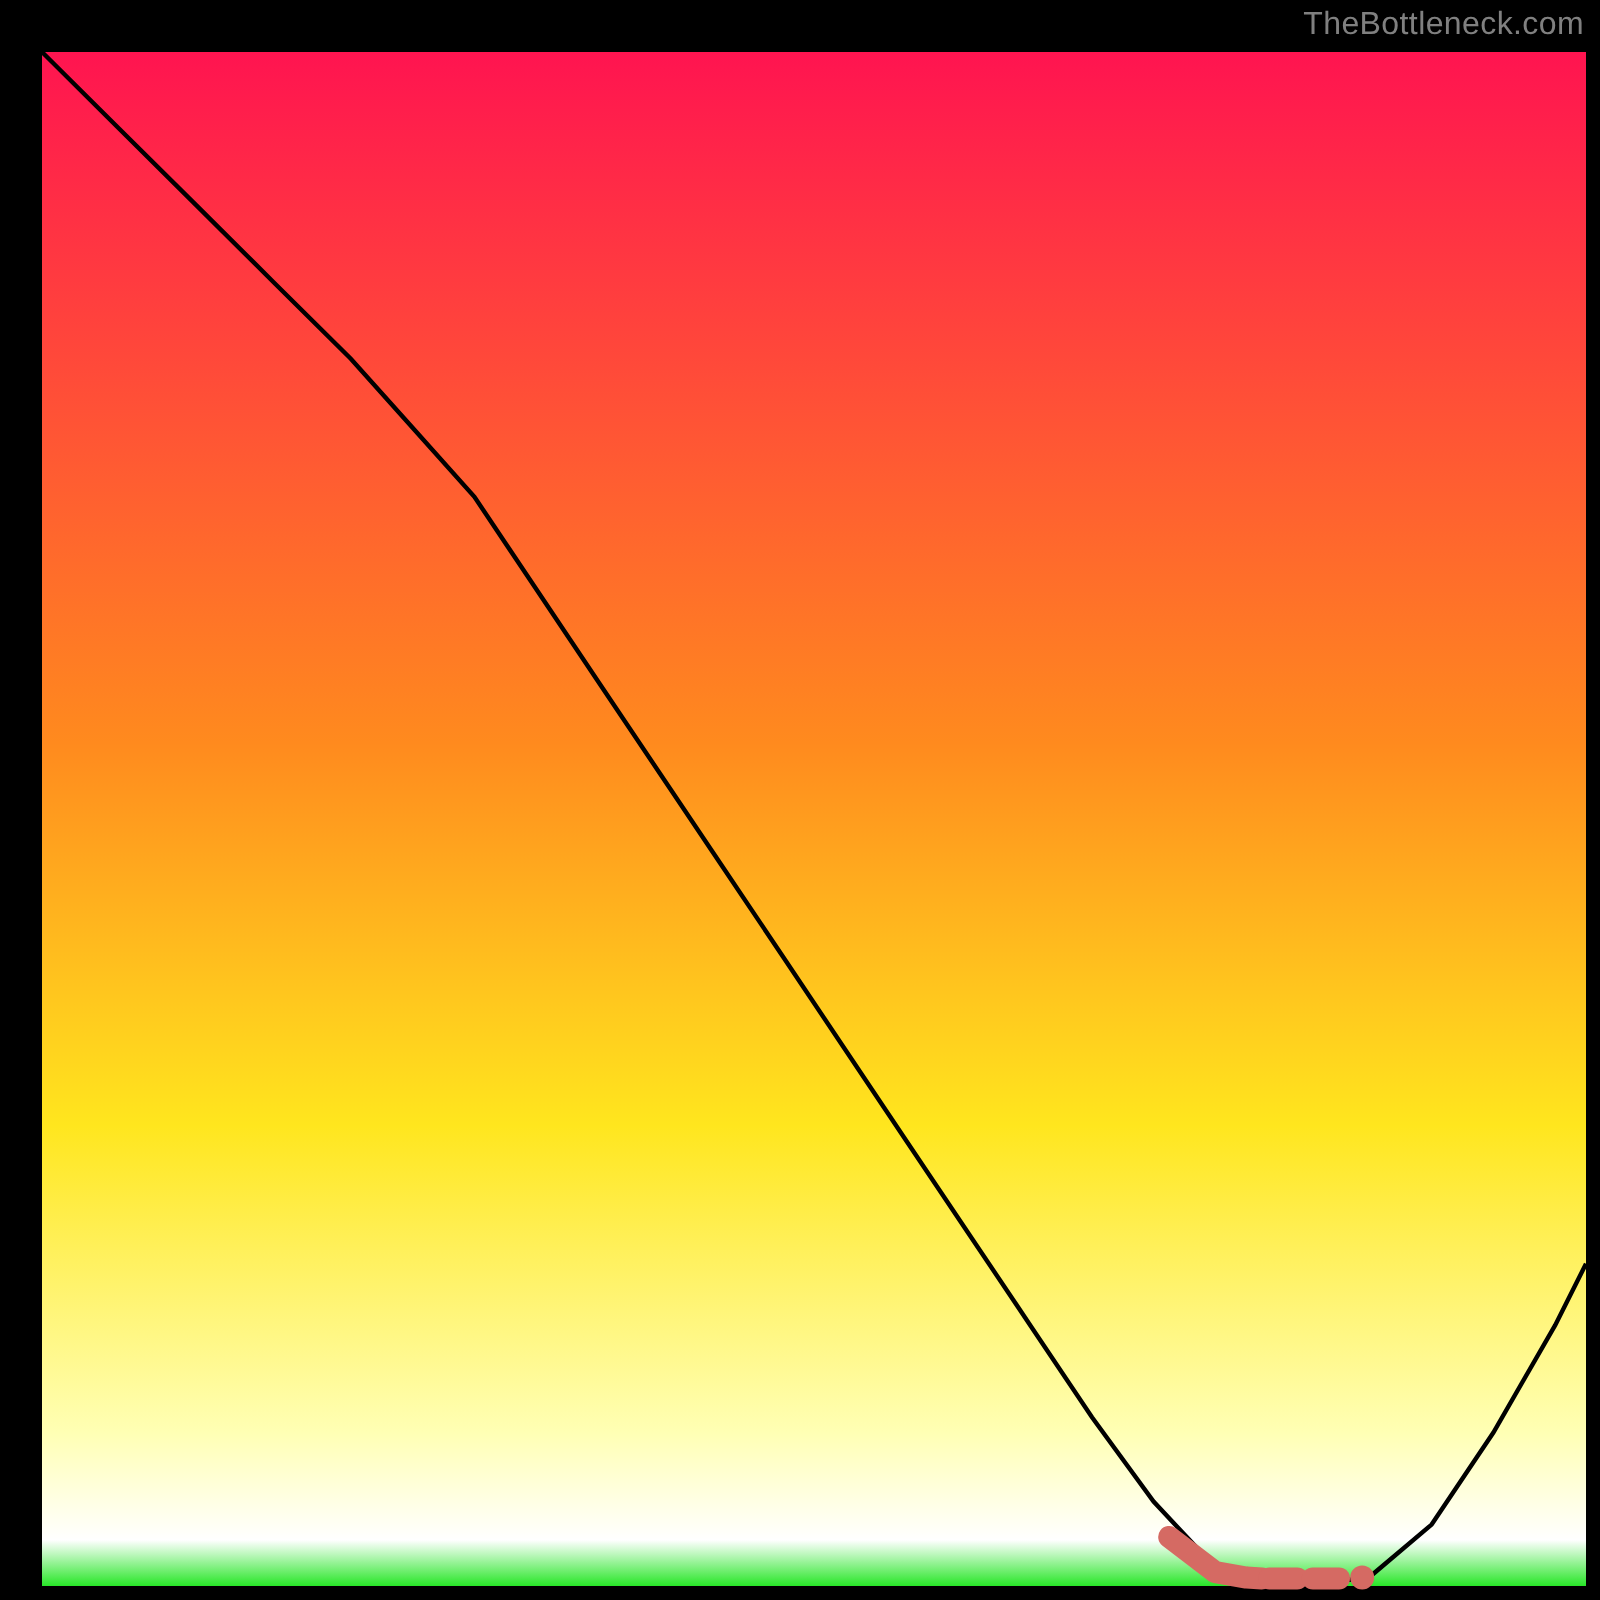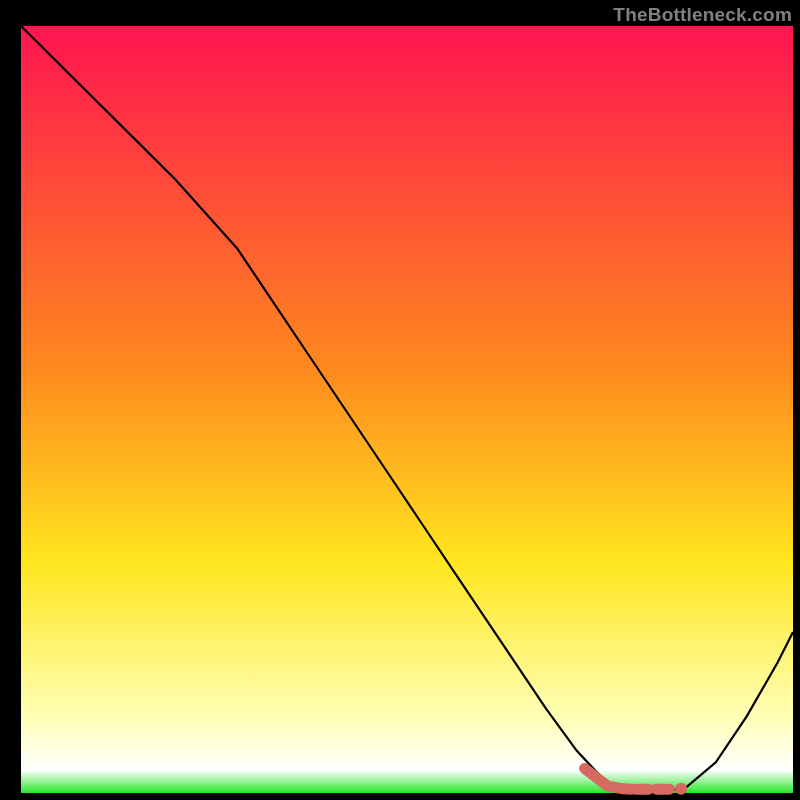--- a/index.html
+++ b/index.html
@@ -15,22 +15,22 @@
     position: relative;
     width: 800px;
     height: 800px;
     background: #000;
   }
   .watermark {
     position: absolute;
     top: 4px;
     right: 8px;
     color: #808080;
-    font-size: 19px;
-    font-weight: 700;
+    font-size: 16px;
+    font-weight: 400;
     letter-spacing: 0.2px;
     z-index: 20;
   }
   svg.plot {
     position: absolute;
     left: 0;
     top: 0;
     width: 800px;
     height: 800px;
   }

